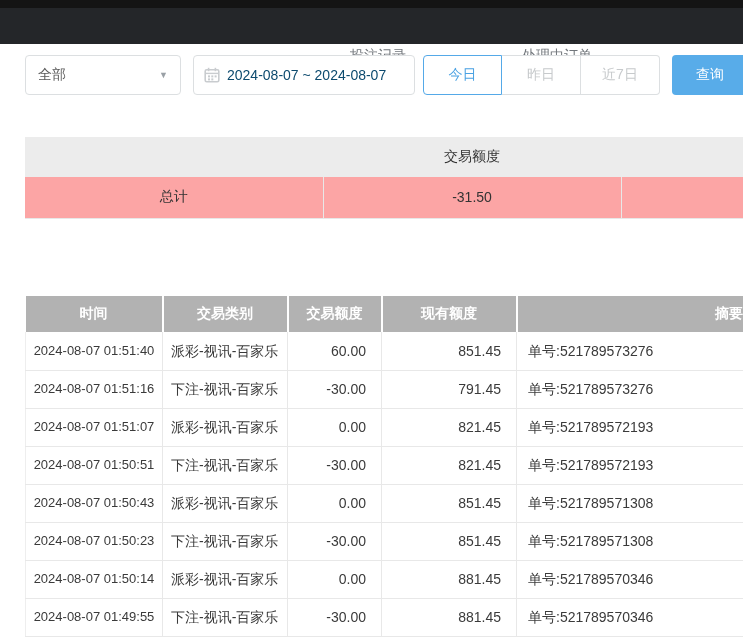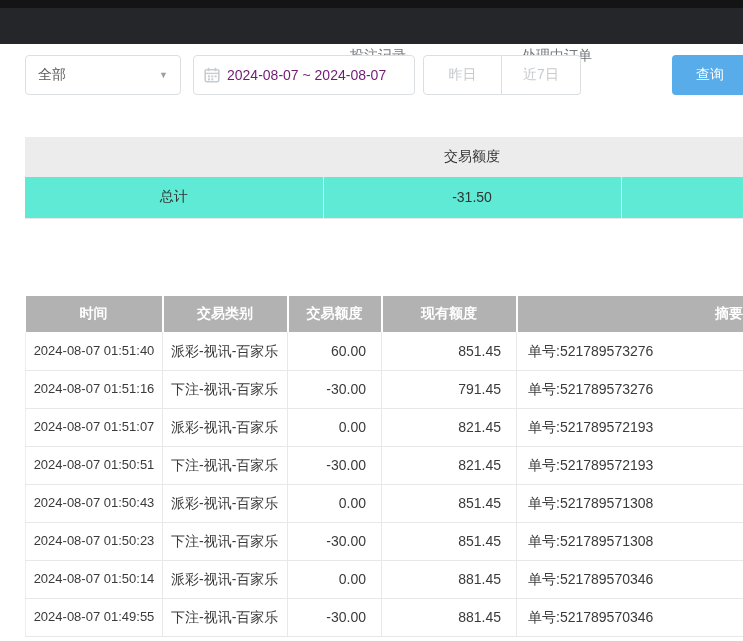--- a/index.html
+++ b/index.html
@@ -15,39 +15,39 @@
   .tab.active { color:#fff; font-weight:normal; border-bottom:4px solid #f9a8d4; line-height:32px; }
 
   
   .filter { position:absolute; top:55px; left:0; width:100%; height:40px; }
   .select-box { position:absolute; left:25px; top:0; width:156px; height:40px;
     border:1px solid #dcdfe1; border-radius:4px; background:#fff; display:flex;
     align-items:center; padding:0 12px; font-size:14px; color:#5a5a5a; cursor:pointer; }
   .select-box .caret { margin-left:auto; font-size:9px; color:#9aa0a6; }
   .date-box { position:absolute; left:193px; top:0; width:222px; height:40px;
     border:1px solid #dcdfe1; border-radius:4px; background:#fff; display:flex;
-    align-items:center; padding:0 10px; font-size:14px; color:#701a75; cursor:pointer; }
+    align-items:center; padding:0 10px; font-size:14px; color:#0c4a6e; cursor:pointer; }
   .date-box svg { margin-right:7px; flex:none; }
   .btn-group { position:absolute; left:423px; top:0; height:40px; display:flex; }
   .qbtn { width:79px; height:40px; background:#fff; border:1px solid #dcdfe1;
     border-left:none; font-size:14px; color:#c7cacc; display:flex; align-items:center;
     justify-content:center; cursor:pointer; }
   .qbtn:first-child { border-left:1px solid #dcdfe1; border-radius:4px 0 0 4px; }
   .qbtn:last-child { border-radius:0 4px 4px 0; }
   .qbtn.active { border:1px solid #55a9e8; color:#4ba2e3; z-index:2; }
   .search-btn { position:absolute; left:672px; top:0; width:76px; height:40px;
     background:#58ace9; color:#fff; font-size:14px; border:none; border-radius:4px;
     display:flex; align-items:center; justify-content:center; cursor:pointer; }
 
   
   table { border-collapse:collapse; table-layout:fixed; }
   .summary { position:absolute; left:25px; top:137px; width:896px; }
   .summary th { height:40px; background:#ececec; font-weight:normal; font-size:14px;
     color:#333; text-align:center; }
-  .summary td { height:41px; background:#5eead4; font-size:14px; color:#333;
+  .summary td { height:41px; background:#fca5a5; font-size:14px; color:#333;
     text-align:center; border-bottom:1px solid #e8e8e8; }
   .summary td + td { border-left:1px solid #e8e8e8; }
 
   
   .records { position:absolute; left:25px; top:296px; width:915px; }
   .records th { height:36px; background:#b2b2b2; color:#fff; font-size:14px;
     font-weight:bold; }
   .records th + th { border-left:2px solid #fff; }
   .records td { height:38px; background:#fff; font-size:14px; color:#3a3a3a;
     border-bottom:1px solid #e8e8e8; line-height:18px; }
@@ -86,20 +86,21 @@
         <rect x="4" y="8.4" width="2" height="2" fill="#c9cccf"></rect>
         <rect x="7.3" y="8.4" width="2" height="2" fill="#c9cccf"></rect>
         <rect x="10.6" y="8.4" width="2" height="2" fill="#c9cccf"></rect>
         <rect x="4" y="11.4" width="2" height="2" fill="#c9cccf"></rect>
         <rect x="7.3" y="11.4" width="2" height="2" fill="#c9cccf"></rect>
       </svg>
       <span>2024-08-07 ~ 2024-08-07</span>
     </div>
 
     <div class="btn-group">
+      <div class="qbtn active">今日</div>
       <div class="qbtn">昨日</div>
       <div class="qbtn">近7日</div>
     </div>
 
     <button class="search-btn">查询</button>
   </div>
 
   <table class="summary">
     <colgroup>
         <col style="width:298px">

